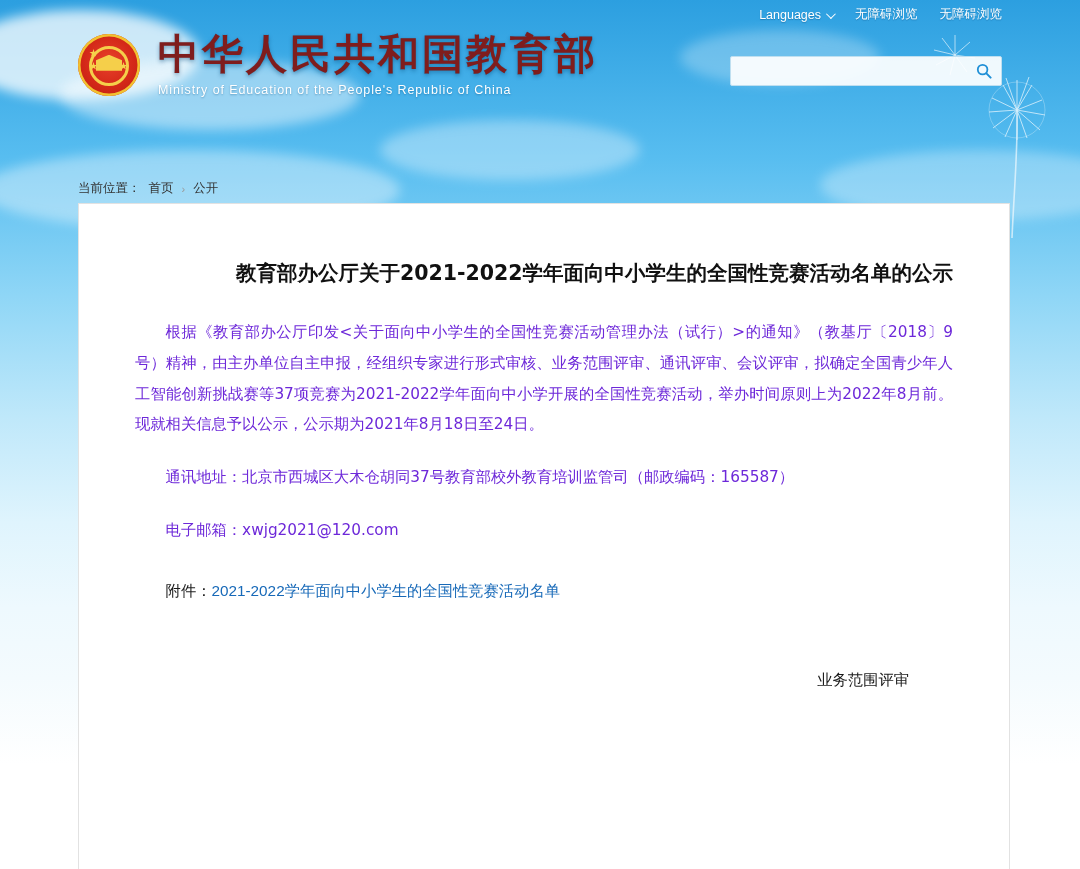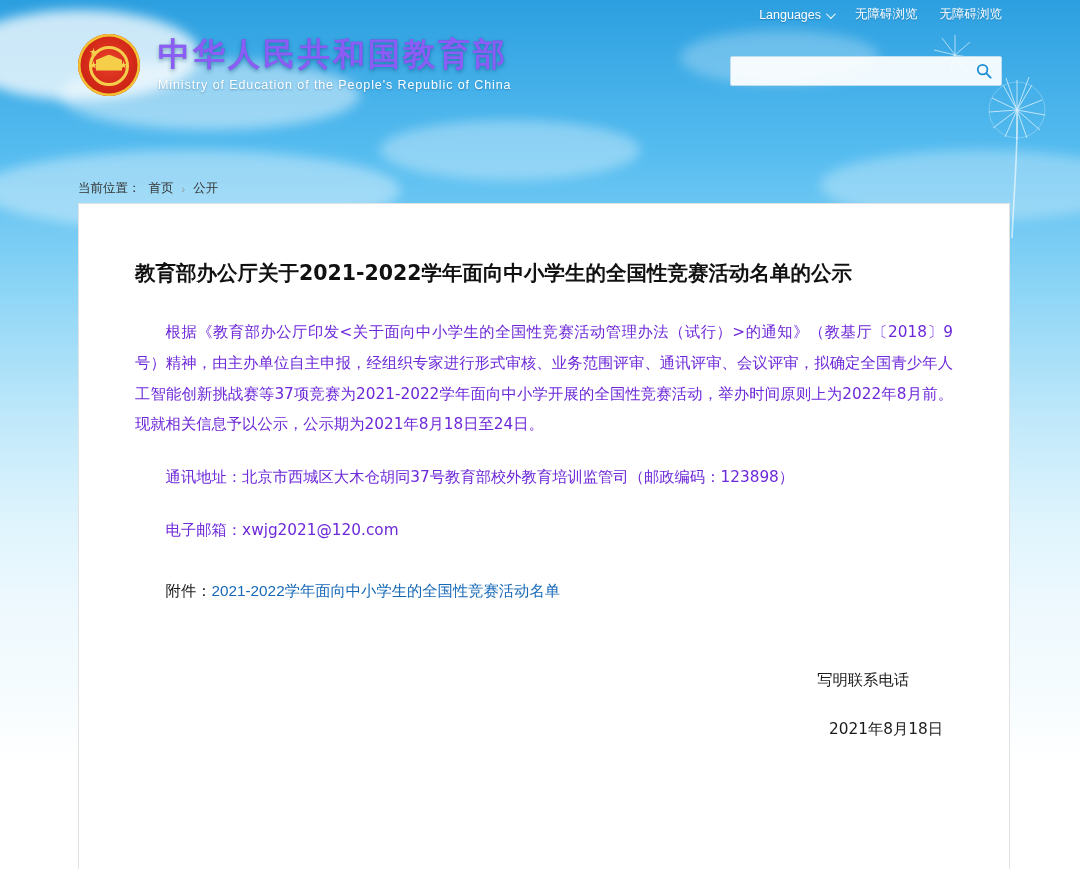--- a/index.html
+++ b/index.html
@@ -104,23 +104,23 @@
     position: absolute;
     left: 50%; top: 20%;
     transform: translateX(-50%);
     color: #f7d44c;
     font-size: 9px;
     letter-spacing: 1px;
   }
   .title-block { line-height: 1; }
   .title-cn {
     font-family: "DejaVu Sans", "Liberation Sans", sans-serif;
-    font-size: 32px;
+    font-size: 41px;
     font-weight: 700;
-    color: #8b5cf6;
+    color: #7f1d1d;
     letter-spacing: 3px;
     text-shadow: 0 2px 4px rgba(0,70,120,.45), 0 0 1px rgba(0,0,0,.2);
   }
   .title-en {
     margin-top: 9px;
     font-size: 12.5px;
     color: #ffffff;
     letter-spacing: .9px;
     text-shadow: 0 1px 2px rgba(0,70,120,.4);
   }
@@ -177,21 +177,21 @@
     border: 1px solid #e2e2e2;
     border-bottom: none;
     z-index: 4;
     padding: 46px 56px 30px 56px;
   }
   .doc-title {
     font-family: "DejaVu Sans", "Liberation Sans", sans-serif;
     font-size: 20.5px;
     font-weight: 700;
     color: #111;
-    text-align: left;
+    text-align: right;
     line-height: 1.5;
     margin: 8px 0 28px 0;
   }
   .para {
     font-family: "DejaVu Sans", "Liberation Sans", sans-serif;
     font-size: 15.3px;
     color: #6d28d9;
     line-height: 2.02;
     text-align: justify;
     margin: 0 0 22px 0;
@@ -307,22 +307,21 @@
   <span>当前位置：</span>
   <a href="#">首页</a>
   <span class="sep">›</span>
   <a href="#">公开</a>
 </div>
 
 <div class="card">
   <h1 class="doc-title">教育部办公厅关于2021-2022学年面向中小学生的全国性竞赛活动名单的公示</h1>
 
   <p class="para">根据《教育部办公厅印发&lt;关于面向中小学生的全国性竞赛活动管理办法（试行）&gt;的通知》（教基厅〔2018〕9号）精神，由主办单位自主申报，经组织专家进行形式审核、业务范围评审、通讯评审、会议评审，拟确定全国青少年人工智能创新挑战赛等37项竞赛为2021-2022学年面向中小学开展的全国性竞赛活动，举办时间原则上为2022年8月前。现就相关信息予以公示，公示期为2021年8月18日至24日。</p>
-  <p class="para">通讯地址：北京市西城区大木仓胡同37号教育部校外教育培训监管司（邮政编码：123898）</p>
+  <p class="para">通讯地址：北京市西城区大木仓胡同37号教育部校外教育培训监管司（邮政编码：165587）</p>
   <p class="para">电子邮箱：xwjg2021@120.com</p>
 
   <p class="attach">
     <span>附件：</span><a href="#">2021-2022学年面向中小学生的全国性竞赛活动名单</a>
   </p>
 
-  <div class="signature">写明联系电话</div>
-  <div class="date">2021年8月18日</div>
+  <div class="signature">业务范围评审</div>
 </div>
 
 </body></html>

